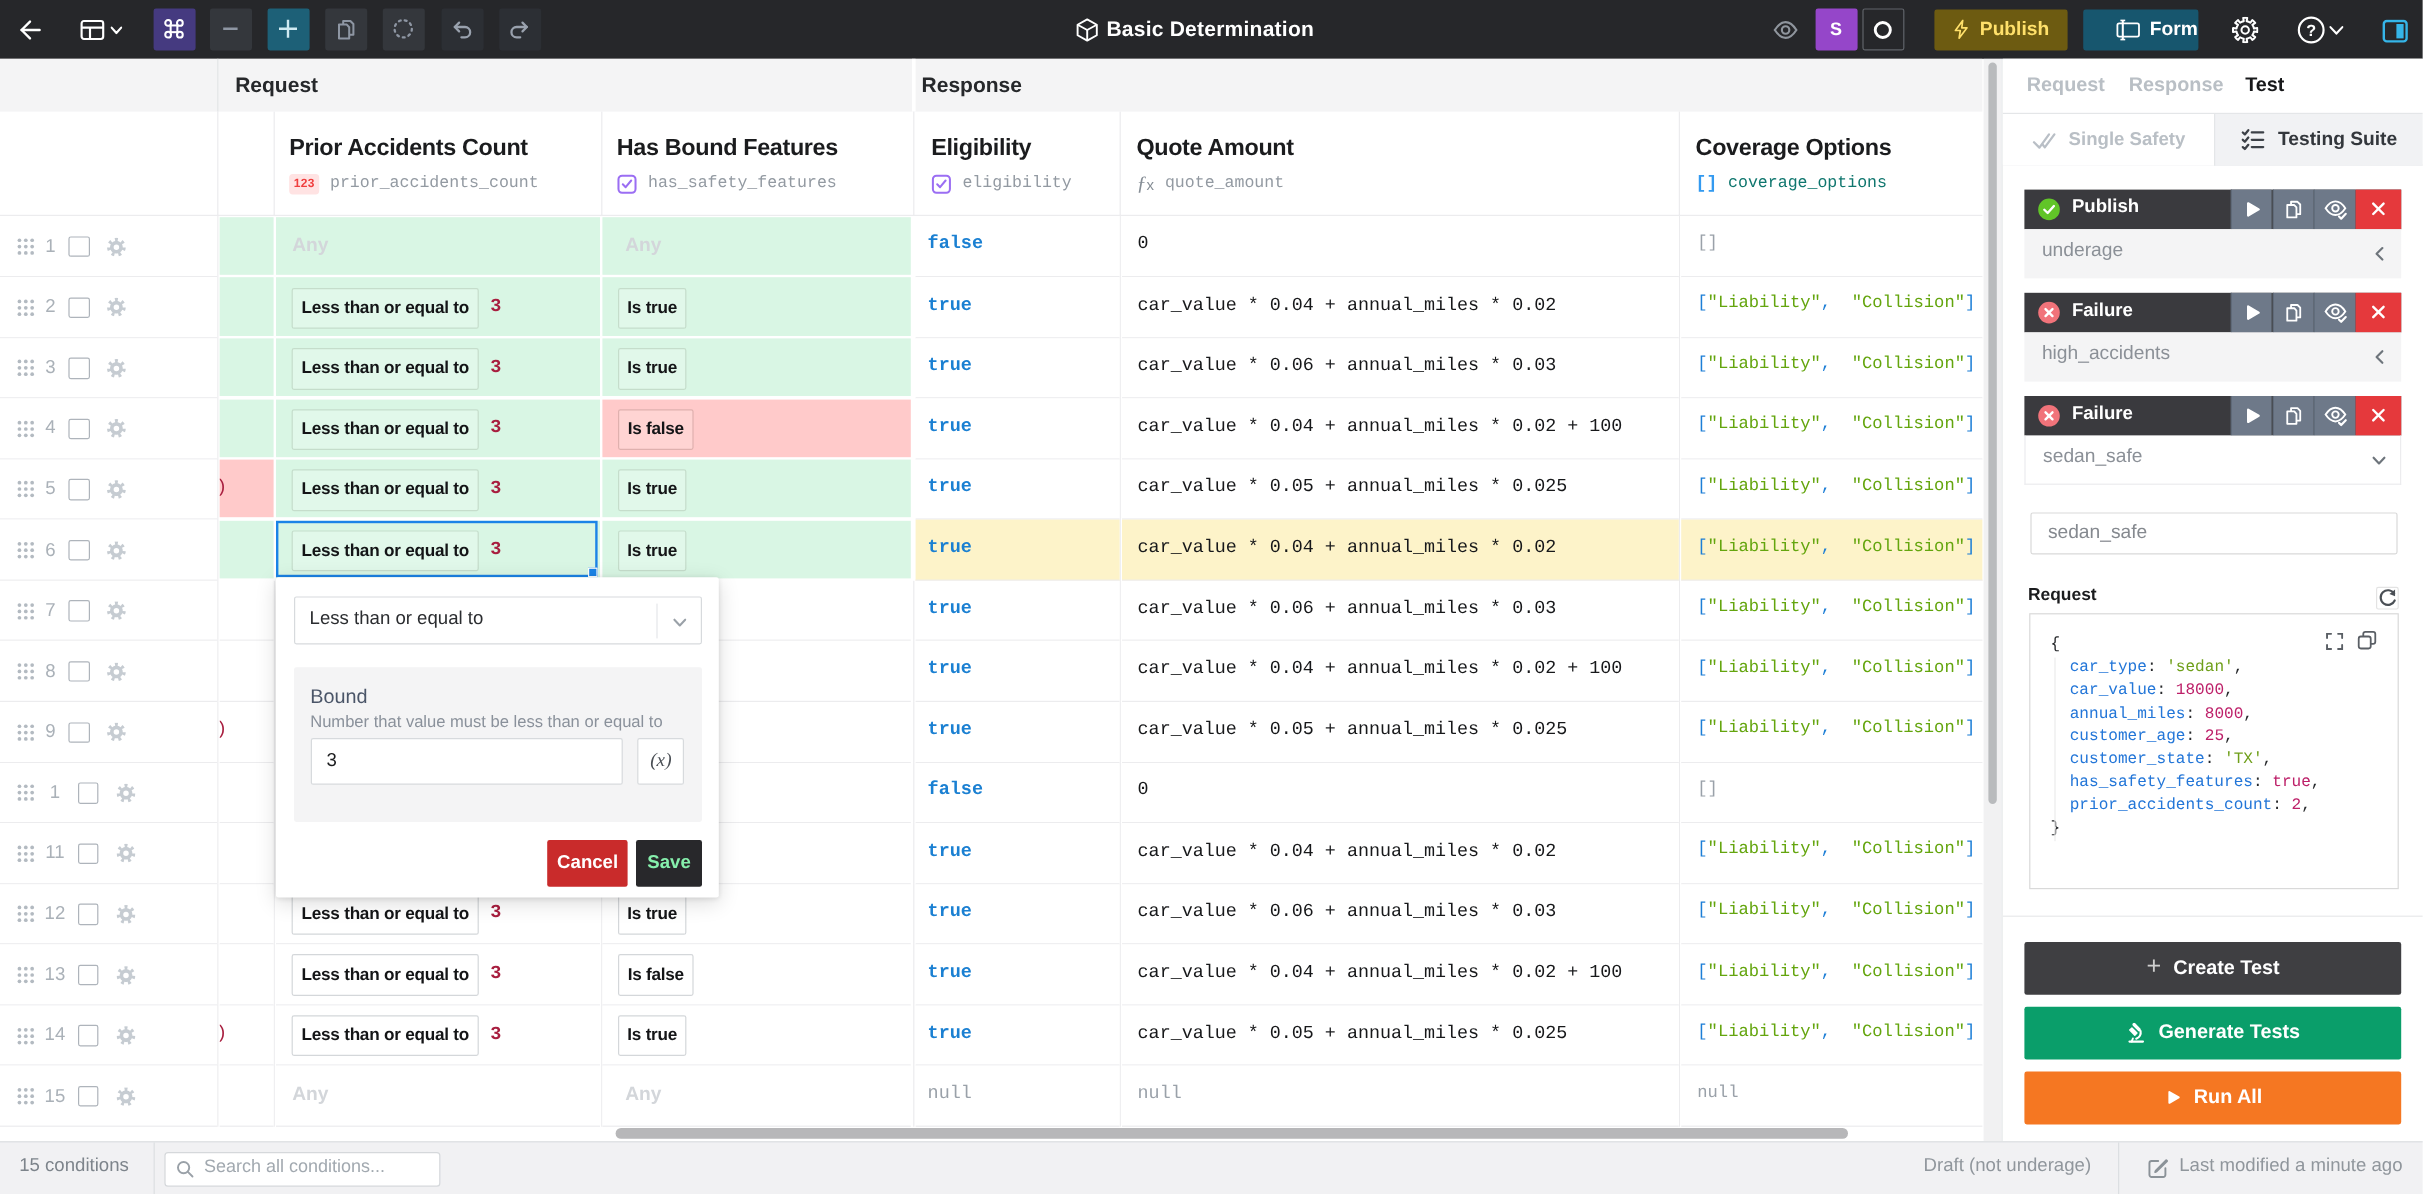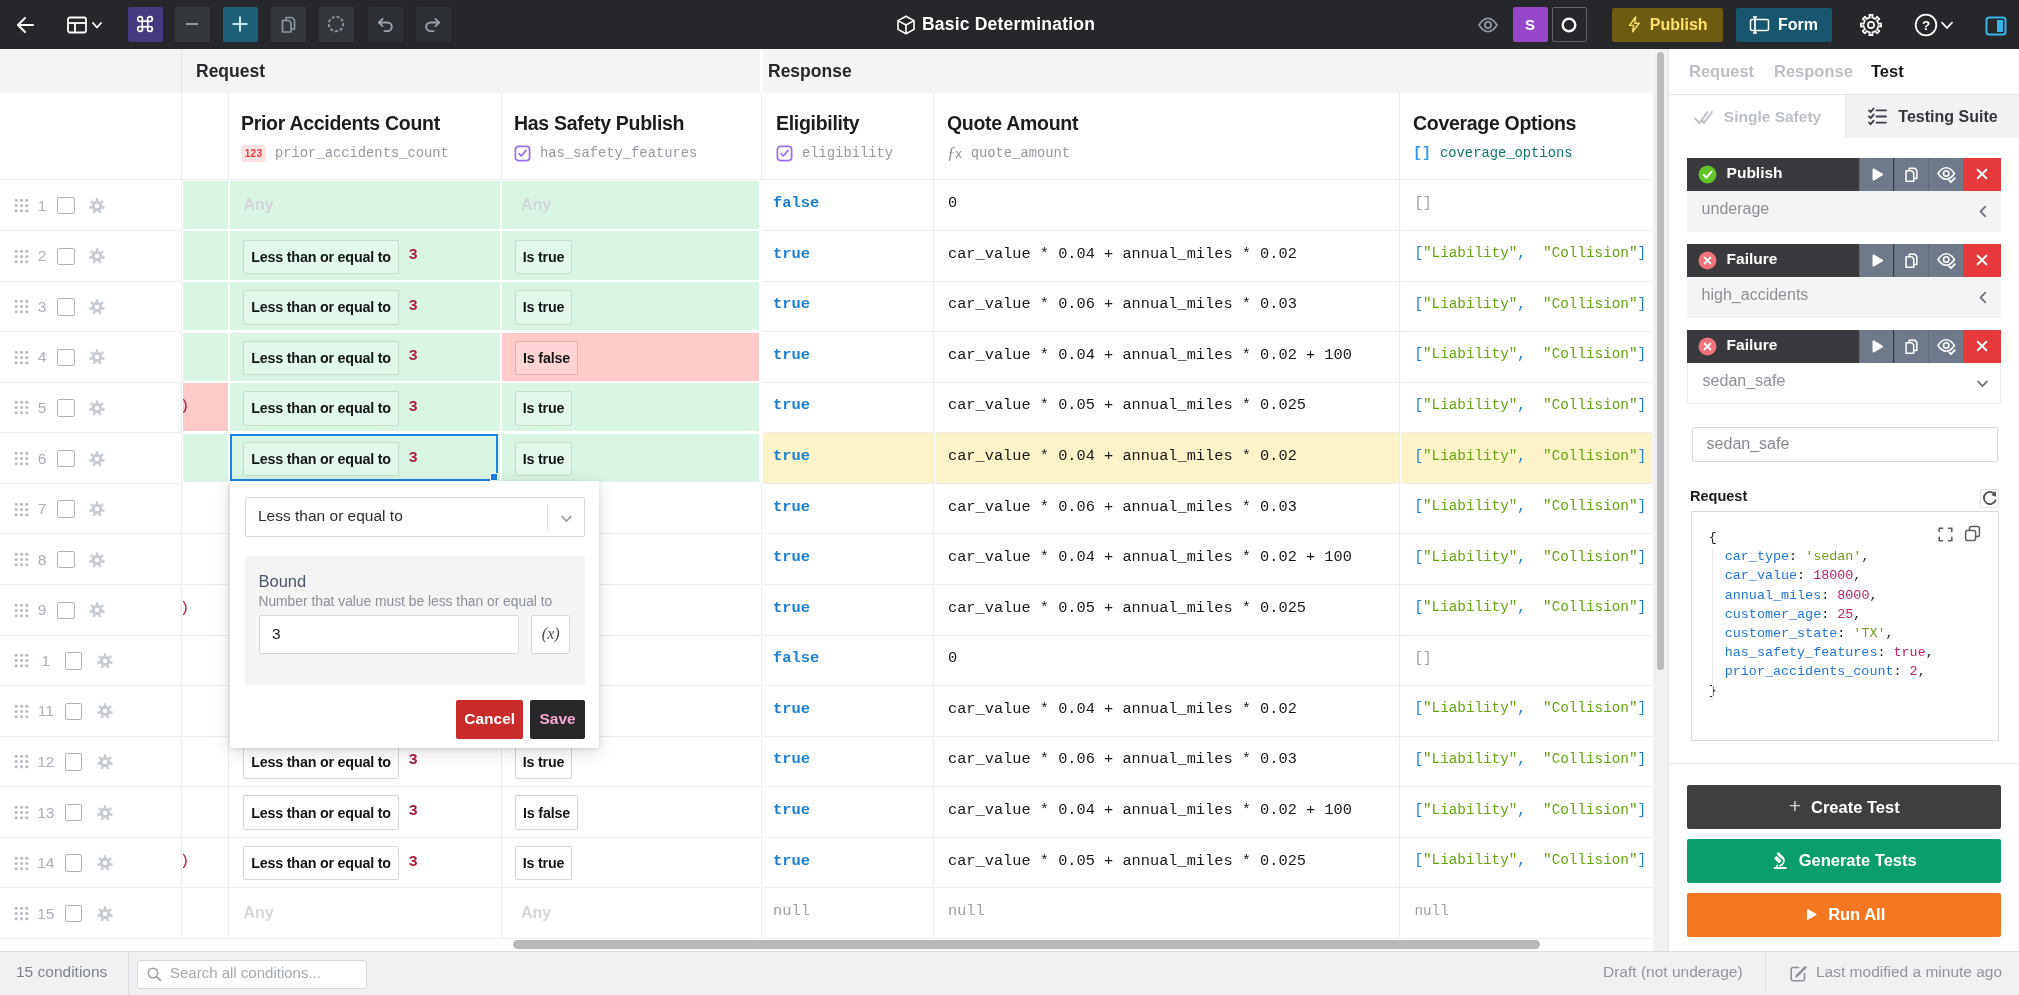--- a/index.html
+++ b/index.html
@@ -103,21 +103,21 @@
     <svg width="18" height="18" viewBox="0 0 18 18" style="">
       <circle cx="9" cy="9" r="6.3" fill="none" stroke="#fff" stroke-width="2.4"></circle>
     </svg>
   </div>
 <div style="position:absolute;left:1611.5px;top:7.5px;width:111.5px;height:34px;background:#6d5b11;border-radius:2px;display:flex;align-items:center;justify-content:center;gap:8px;color:#ffe06a;font-weight:bold;font-size:16px;">
     <svg width="15" height="17" viewBox="0 0 15 17" style="">
       <path d="M8.6 1 L2.5 9.4 H6.6 L5.6 15.8 L12.2 7.2 H7.8 Z" fill="none" stroke="#ffe06a" stroke-width="1.4" stroke-linejoin="round"></path>
     </svg>
     <span>Publish</span>
   </div>
-<div style="position:absolute;left:1735.5px;top:7.5px;width:96px;height:34px;background:#17566e;border-radius:2px;display:flex;align-items:center;justify-content:center;gap:8px;color:#fff;font-weight:bold;font-size:16px;">
+<div style="position:absolute;left:1735.5px;top:7.5px;width:96px;height:34px;background:#17566e;border-radius:2px;display:flex;align-items:center;justify-content:flex-end;gap:8px;color:#fff;font-weight:bold;font-size:16px;">
     <svg width="21" height="18" viewBox="0 0 21 18" style="">
       <g stroke="#fff" stroke-width="1.5" fill="none">
         <rect x="1.5" y="3.5" width="18" height="11" rx="1.5"></rect>
         <line x1="6" y1="1" x2="6" y2="17" stroke-width="1.7"></line>
         <line x1="4" y1="1" x2="8" y2="1"></line>
         <line x1="4" y1="17" x2="8" y2="17"></line>
       </g>
     </svg>
     <span>Form</span>
   </div>
@@ -157,21 +157,21 @@
 <div style="position:absolute;left:500.5px;top:93px;width:1px;height:87px;background:#ececee;"></div>
 <div style="position:absolute;left:500.5px;top:483.82000000000005px;width:1px;height:455.13px;background:#ececee;"></div>
 <div style="position:absolute;left:760.5px;top:93px;width:1px;height:87px;background:#ececee;"></div>
 <div style="position:absolute;left:760.5px;top:483.82000000000005px;width:1px;height:455.13px;background:#ececee;"></div>
 <div style="position:absolute;left:0px;top:179px;width:1652px;height:1px;background:#ececee;"></div>
 <div style="position:absolute;left:241px;top:112px;width:420px;height:26px;font-size:19.5px;font-weight:bold;color:#1b1c1e;letter-spacing:-0.3px;">Prior Accidents Count</div>
 <div style="position:absolute;left:241px;top:143px;width:420px;height:20px;display:flex;align-items:center;gap:9px;">
     <span style="display:inline-flex;align-items:center;justify-content:center;width:25px;height:17px;background:#ffe3e3;border-radius:3px;color:#f03e3e;font-weight:bold;font-size:10px;letter-spacing:0.3px;">123</span>
     <span style="font-family:'Liberation Mono',monospace;font-size:13.8px;color:#939aa2;">prior_accidents_count</span>
   </div>
-<div style="position:absolute;left:514px;top:112px;width:420px;height:26px;font-size:19.5px;font-weight:bold;color:#1b1c1e;letter-spacing:-0.3px;">Has Safety Publish</div>
+<div style="position:absolute;left:514px;top:112px;width:420px;height:26px;font-size:19.5px;font-weight:bold;color:#1b1c1e;letter-spacing:-0.3px;">Has Bound Features</div>
 <div style="position:absolute;left:514px;top:143px;width:420px;height:20px;display:flex;align-items:center;gap:9px;">
     <svg width="17" height="17" viewBox="0 0 17 17" style="">
       <g stroke="#9b6ef3" stroke-width="1.7" fill="none">
         <rect x="1.4" y="1.4" width="14.2" height="14.2" rx="3"></rect>
         <polyline points="5,8.6 7.4,11 12,5.4" stroke-linecap="round" stroke-linejoin="round"></polyline>
       </g>
     </svg>
     <span style="font-family:'Liberation Mono',monospace;font-size:13.8px;color:#939aa2;">has_safety_features</span>
   </div>
 <div style="position:absolute;left:776px;top:112px;width:420px;height:26px;font-size:19.5px;font-weight:bold;color:#1b1c1e;letter-spacing:-0.3px;">Eligibility</div>
@@ -763,21 +763,21 @@
       <div style="position:absolute;left:13.5px;top:16px;font-size:16.5px;color:#4a5568;">Bound</div>
       <div style="position:absolute;left:13.5px;top:38.5px;font-size:13.8px;color:#8a919b;">Number that value must be less than or equal to</div>
       <div style="position:absolute;left:14px;top:59px;width:260px;height:39px;background:#fff;border:1px solid #d7dadd;border-radius:2px;">
         <span style="position:absolute;left:12px;top:9px;font-size:15.5px;color:#1b1c1e;">3</span>
       </div>
       <div style="position:absolute;left:286px;top:59px;width:39.5px;height:39px;background:#fff;border:1px solid #d7dadd;border-radius:2px;display:flex;align-items:center;justify-content:center;">
         <span style="font-family:'Liberation Serif',serif;font-style:italic;font-size:16px;color:#4a4f55;">(x)</span>
       </div>
     </div>
 <div style="position:absolute;left:225.8px;top:218.5px;width:67px;height:38.9px;background:#c92b2b;border-radius:2px;display:flex;align-items:center;justify-content:center;color:#fff;font-weight:bold;font-size:15.5px;">Cancel</div>
-<div style="position:absolute;left:299.7px;top:218.5px;width:55px;height:38.9px;background:#28282b;border-radius:2px;display:flex;align-items:center;justify-content:center;color:#f9a8d4;font-weight:bold;font-size:15.5px;">Save</div>
+<div style="position:absolute;left:299.7px;top:218.5px;width:55px;height:38.9px;background:#28282b;border-radius:2px;display:flex;align-items:center;justify-content:center;color:#86efac;font-weight:bold;font-size:15.5px;">Save</div>
 </div>
 <div style="position:absolute;left:1668px;top:49px;width:1px;height:902px;background:#e4e6e8;"></div>
 <div style="position:absolute;left:1669px;top:49px;width:350px;height:902px;background:#fff;"></div>
 <div style="position:absolute;left:1669px;top:49px;width:350px;height:46px;border-bottom:1px solid #e4e6e8;background:#fff;">
     <span style="position:absolute;left:20px;top:13px;font-size:16.5px;font-weight:bold;color:#b9bfc5;">Request</span>
     <span style="position:absolute;left:105px;top:13px;font-size:16.5px;font-weight:bold;color:#b9bfc5;">Response</span>
     <span style="position:absolute;left:202px;top:13px;font-size:16.5px;font-weight:bold;color:#17181a;">Test</span>
   </div>
 <div style="position:absolute;left:1669px;top:95px;width:350px;height:43px;border-bottom:1px solid #e4e6e8;">
     <div style="position:absolute;left:0;top:0;width:176px;height:43px;background:#fff;display:flex;align-items:center;justify-content:center;gap:9px;">

